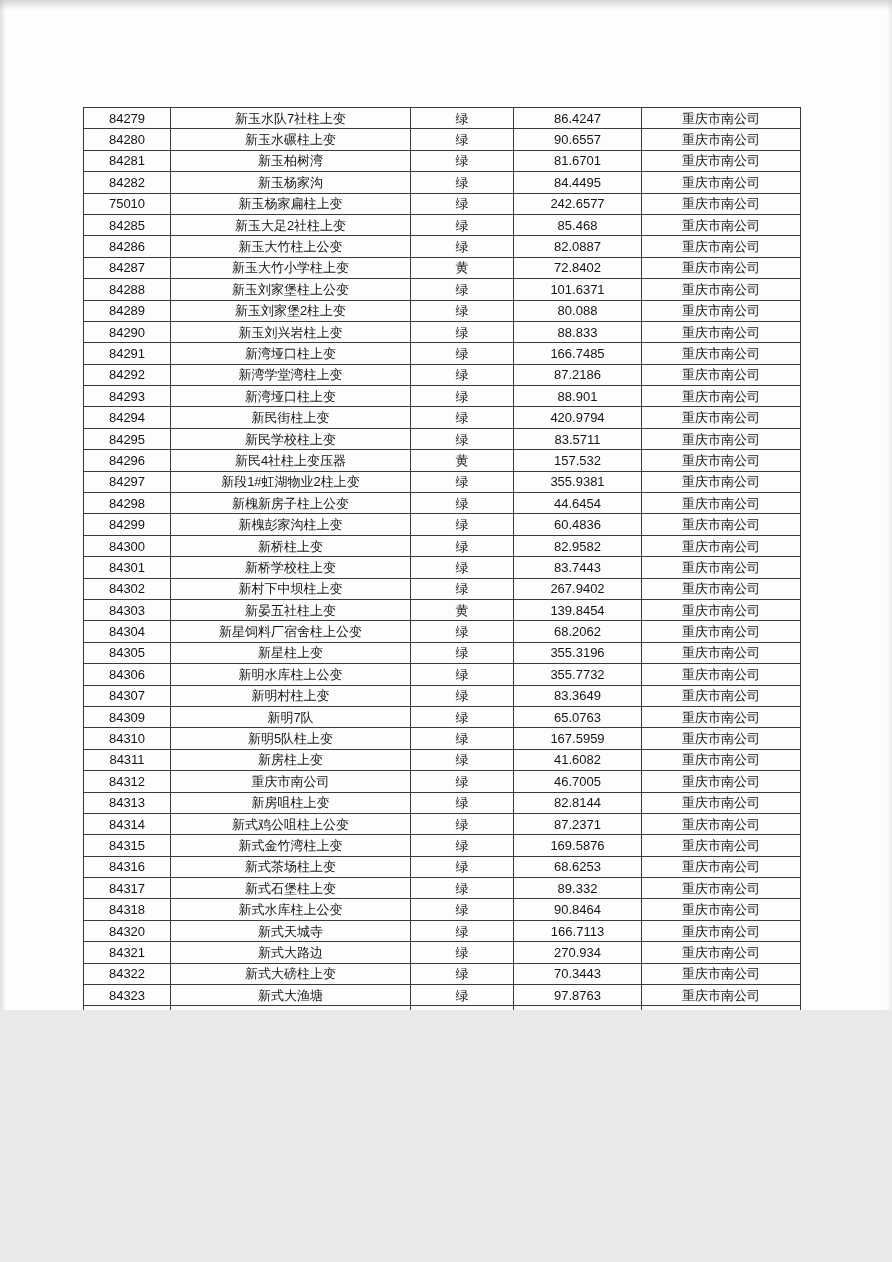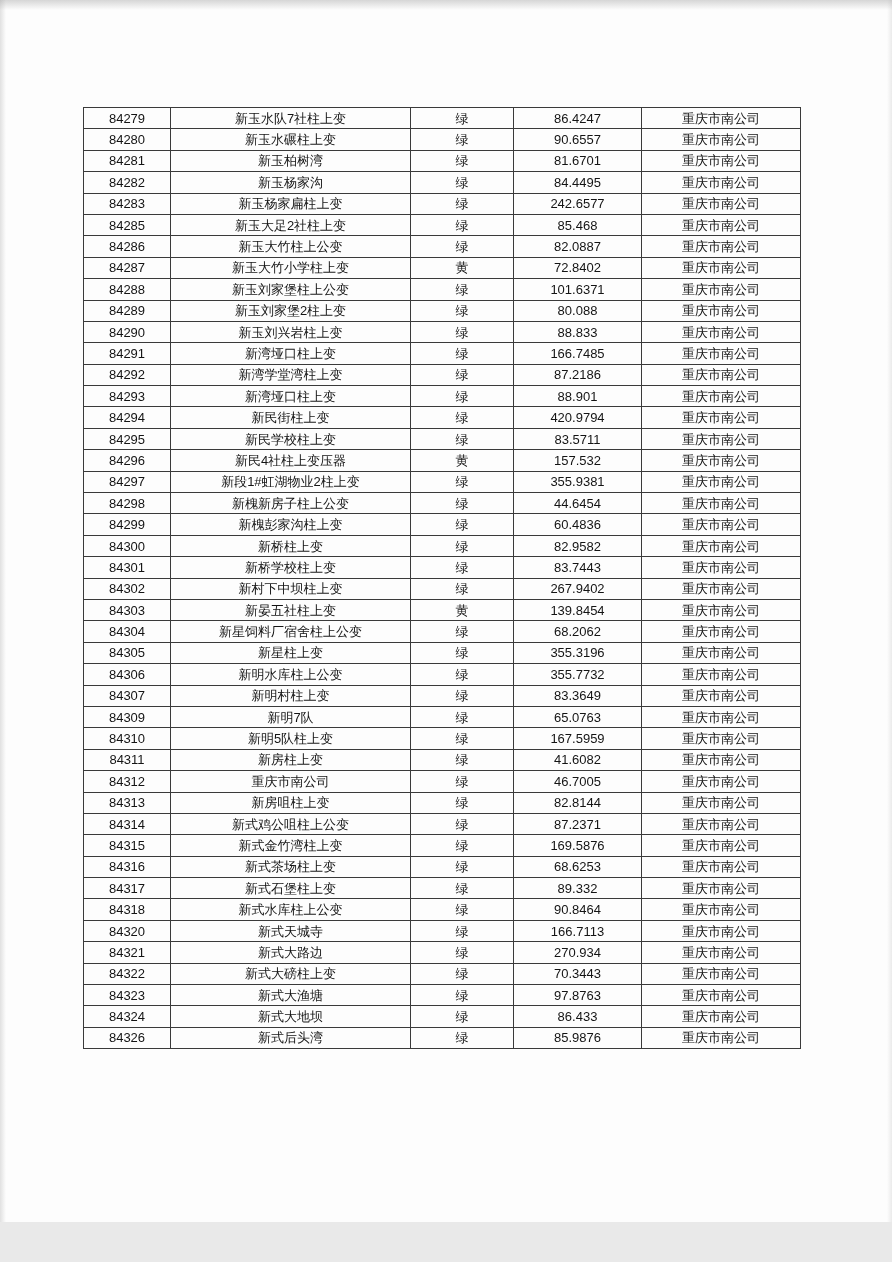--- a/index.html
+++ b/index.html
@@ -4,21 +4,21 @@
 <style>
   html, body {
     margin: 0;
     padding: 0;
     background: #e9e9e9;
     font-family: "Liberation Sans", "DejaVu Sans", sans-serif;
   }
   .page {
     position: relative;
     width: 892px;
-    height: 1222px;
+    height: 1010px;
     margin: 0 auto;
     background: #fdfdfd;
     overflow: hidden;
   }
   
   .edge-top {
     position: absolute; top: 0; left: 0; right: 0; height: 10px;
     background: linear-gradient(to bottom, rgba(150,150,150,0.38), rgba(255,255,255,0));
     pointer-events: none;
   }
@@ -97,21 +97,21 @@
           <td>重庆市南公司</td>
         </tr>
         <tr>
           <td>84282</td>
           <td>新玉杨家沟</td>
           <td>绿</td>
           <td>84.4495</td>
           <td>重庆市南公司</td>
         </tr>
         <tr>
-          <td>84283</td>
+          <td>75010</td>
           <td>新玉杨家扁柱上变</td>
           <td>绿</td>
           <td>242.6577</td>
           <td>重庆市南公司</td>
         </tr>
         <tr>
           <td>84285</td>
           <td>新玉大足2社柱上变</td>
           <td>绿</td>
           <td>85.468</td>

